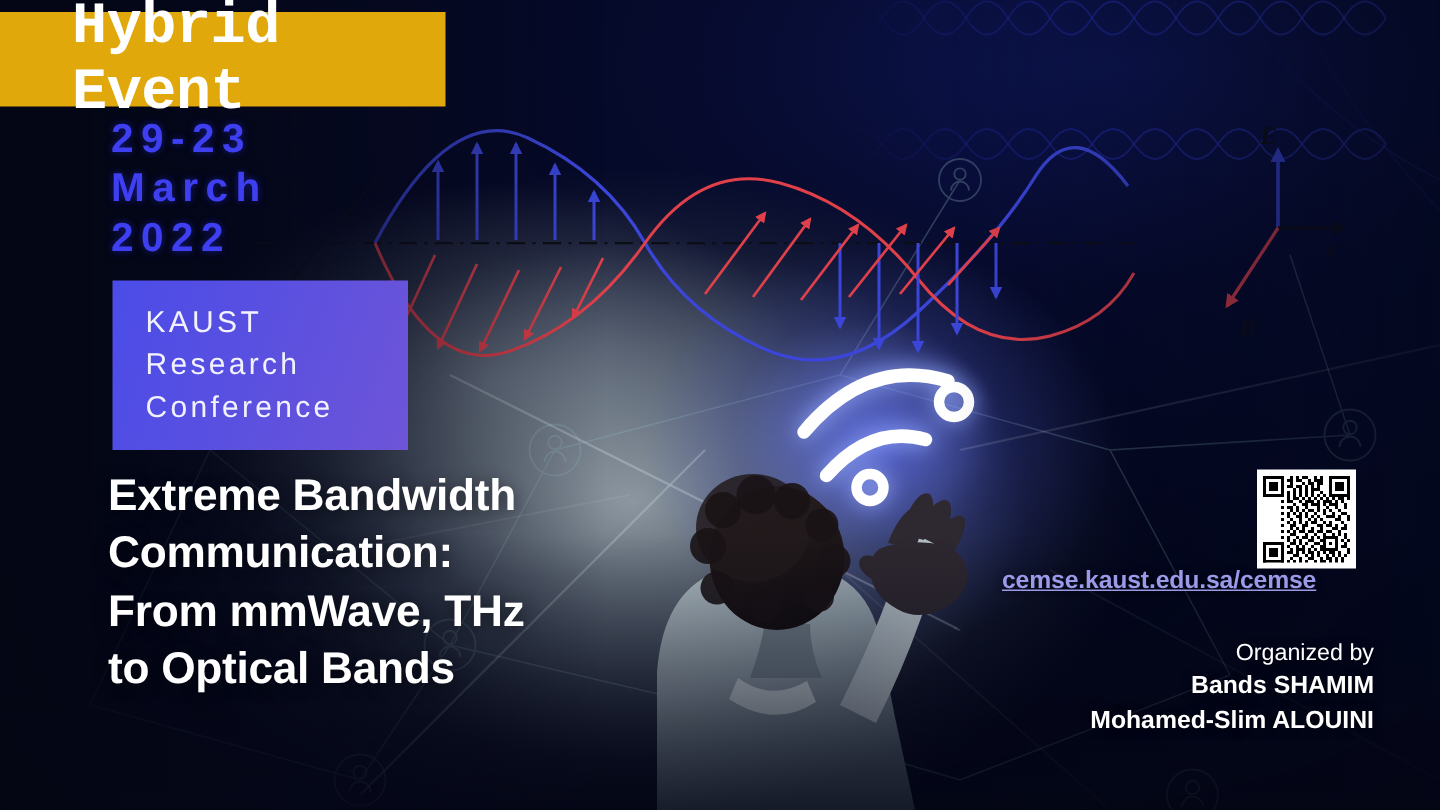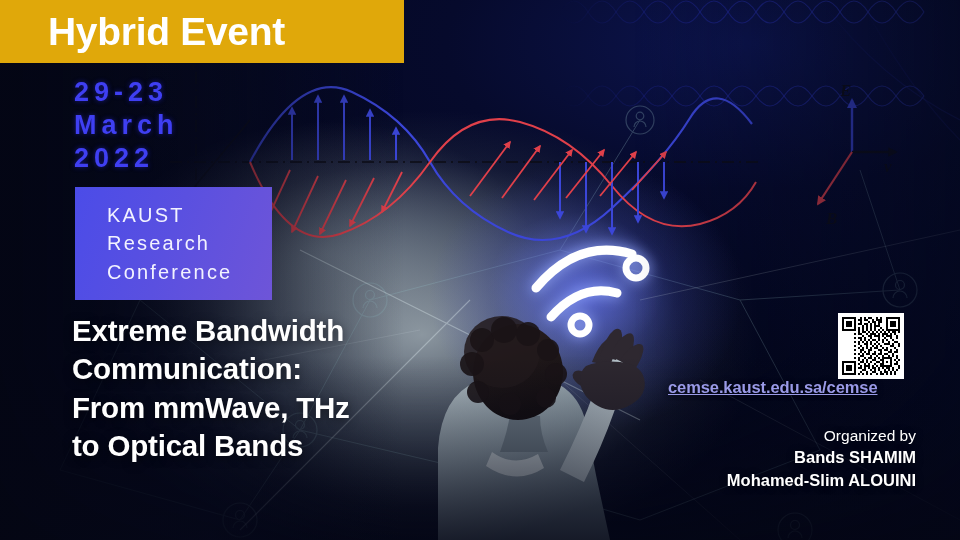--- a/index.html
+++ b/index.html
@@ -41,24 +41,24 @@
   .bg-vignette {
     background:
       linear-gradient(to right, rgba(4,6,20,0.93) 0%, rgba(6,9,26,0.62) 22%, rgba(0,0,0,0) 42%),
       linear-gradient(to top, rgba(4,6,20,0.80) 0%, rgba(0,0,0,0) 34%),
       linear-gradient(to left, rgba(4,8,30,0.70) 0%, rgba(0,0,0,0) 34%);
   }
   .bg-svg { position: absolute; inset: 0; }
 
   
   #hybrid-banner {
-    position: absolute; left: 0; top: 0;
-    width: 404px; height: 63px;
+    position: absolute; left: 0; top: 8px;
+    width: 297px; height: 63px;
     background: #e0a80a;
-    display: flex; align-items: center;
+    display: flex; align-items: center; font-family: Liberation Mono, monospace;
   }
   #hybrid-banner .label {
     color: #ffffff;
     font-size: 39px;
     font-weight: bold;
     letter-spacing: -0.3px;
     margin-left: 48px;
   }
 
   
@@ -78,21 +78,21 @@
     width: 197px; height: 113px;
     background: linear-gradient(110deg, #4b4ce8 0%, #5a50e0 48%, #6e55d8 100%);
     display: flex; flex-direction: column; justify-content: center;
   }
   #kaust-box .line {
     color: #f2f2ff;
     font-size: 20px;
     font-weight: 300;
     letter-spacing: 2.2px;
     line-height: 1.42;
-    margin-left: 32px;
+    margin-left: 22px;
   }
 
   
   #main-title {
     position: absolute; left: 72px; top: 312px;
     color: #ffffff;
     font-size: 29.5px;
     font-weight: bold;
     line-height: 1.30;
     letter-spacing: -0.2px;

